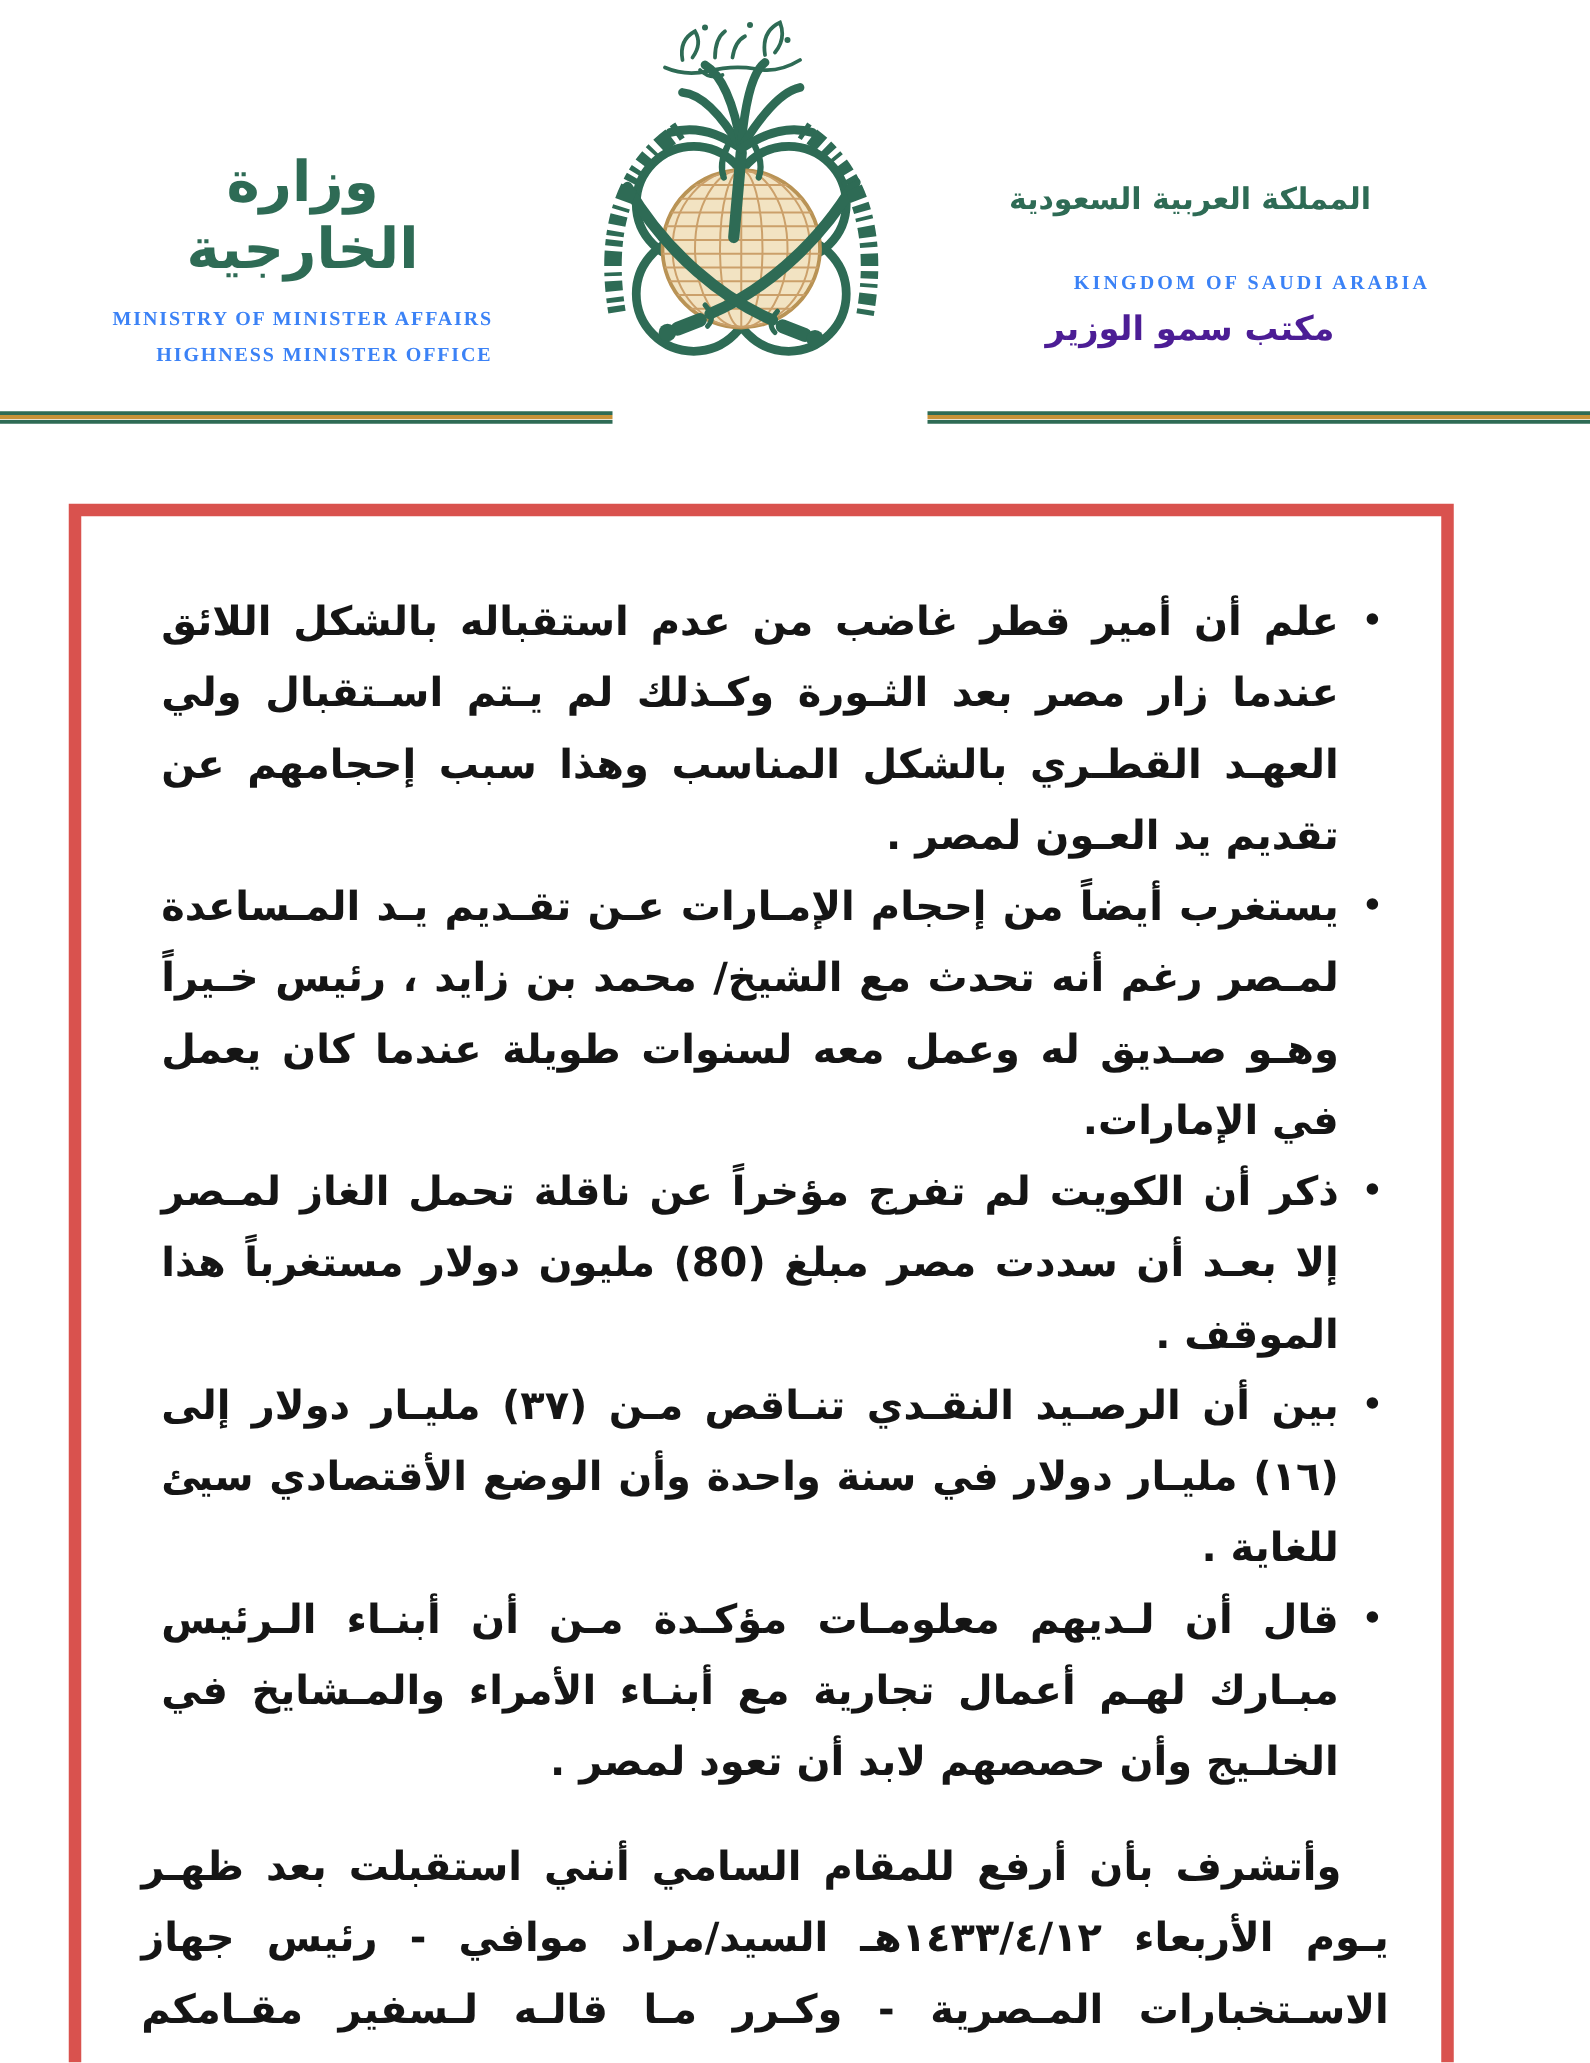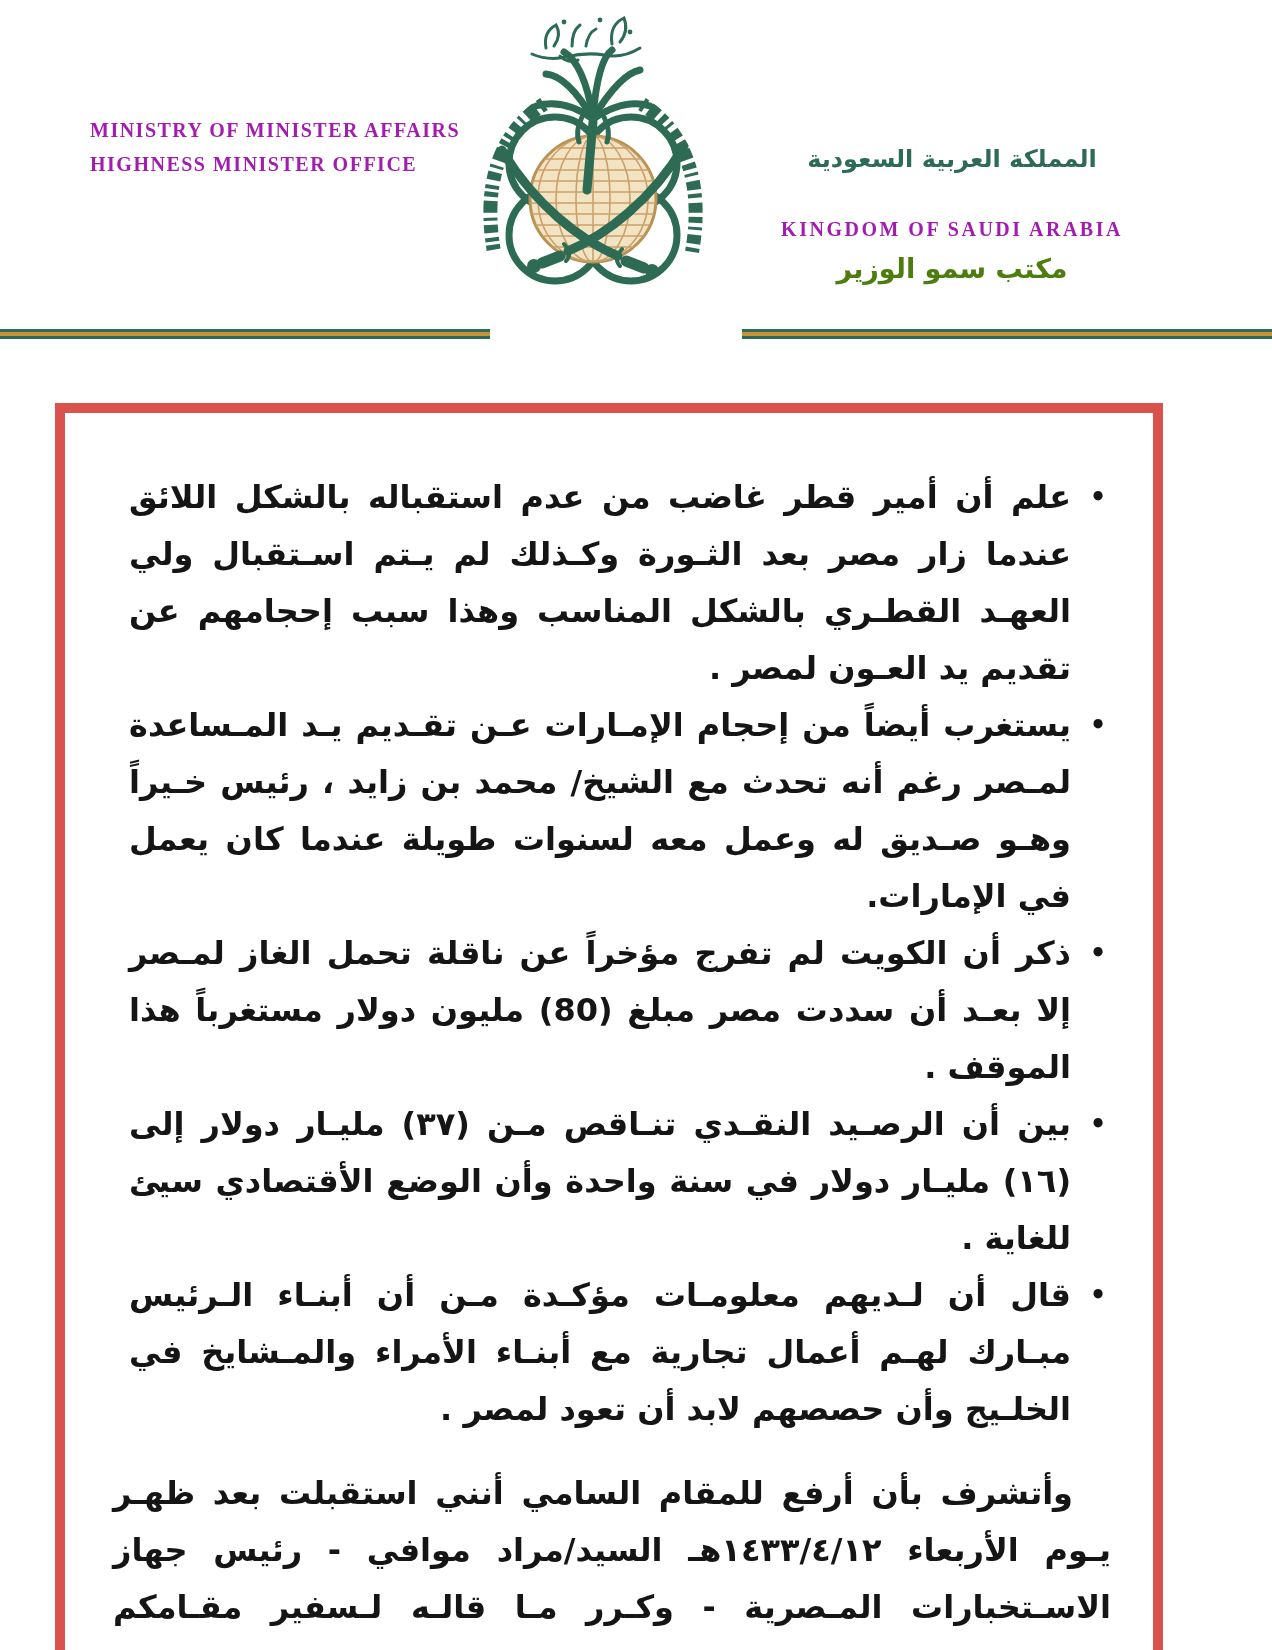--- a/index.html
+++ b/index.html
@@ -10,33 +10,33 @@
   }
   .page { position:relative; width:1272px; height:1650px; overflow:hidden; background:#fff; }
 
   
   .hdr-left { position:absolute; left:90px; top:108px; width:304px; text-align:center; }
   .hdr-left .callig {
     color:#2e6b55; font-size:45px; font-weight:bold; direction:rtl;
     height:128px; display:flex; align-items:center; justify-content:center;
   }
   .eng-line {
-    color:#a21caf; font-family:"Liberation Serif", serif; font-weight:bold;
-    font-size:20px; letter-spacing:1.5px; white-space:nowrap;
+    color:#3b82f6; font-family:"Liberation Serif", serif; font-weight:bold;
+    font-size:16px; letter-spacing:1.5px; white-space:nowrap;text-align:right;
   }
   .hdr-left .eng-line { margin-top:11px; }
 
   .hdr-right { position:absolute; left:760px; top:104px; width:384px; text-align:center; }
   .hdr-right .callig {
     color:#2e6b55; font-size:24px; font-weight:bold; direction:rtl;
     height:110px; display:flex; align-items:center; justify-content:center; white-space:nowrap;
   }
   .hdr-right .eng-line { margin-top:4px; letter-spacing:2.5px; }
   .hdr-right .sub {
-    color:#4d7c0f; font-size:27px; font-weight:bold; direction:rtl; margin-top:12px;
+    color:#4c1d95; font-size:27px; font-weight:bold; direction:rtl; margin-top:12px;
   }
 
   .emblem { position:absolute; left:448px; top:4px; width:290px; height:300px; }
 
   
   .banner-line {
     position:absolute; top:329px; height:10px;
     background:linear-gradient(to bottom,
       #2e6b55 0 28%, #e9e2cf 28% 34%, #c79238 34% 66%, #e9e2cf 66% 72%, #2e6b55 72% 100%);
   }
@@ -63,20 +63,21 @@
   .dot { flex:none; width:26px; text-align:center; font-size:26px; line-height:57px; }
   ul.bullets li p { margin:0 14px 0 16px; flex:1; text-align:justify; }
   .closing { margin:27px 0 0; text-align:justify; text-indent:38px; }
 </style>
 </head>
 <body>
 
 <div class="page">
 
   <div class="hdr-left">
+    <div class="callig">وزارة الخارجية</div>
     <div class="eng-line">MINISTRY OF MINISTER AFFAIRS</div>
     <div class="eng-line">HIGHNESS MINISTER OFFICE</div>
   </div>
 
   <svg class="emblem" viewBox="0 0 290 300">
 
     <g stroke="#2e6b55" fill="none" stroke-width="3" stroke-linecap="round" transform="translate(78,8)">
       <path d="M6,42 q16,7 34,3 q20,-5 38,-2 q18,4 36,-7"></path>
       <path d="M20,36 q-3,-16 10,-23 q6,10 -2,21"></path>
       <path d="M46,34 q0,-15 8,-21"></path>

